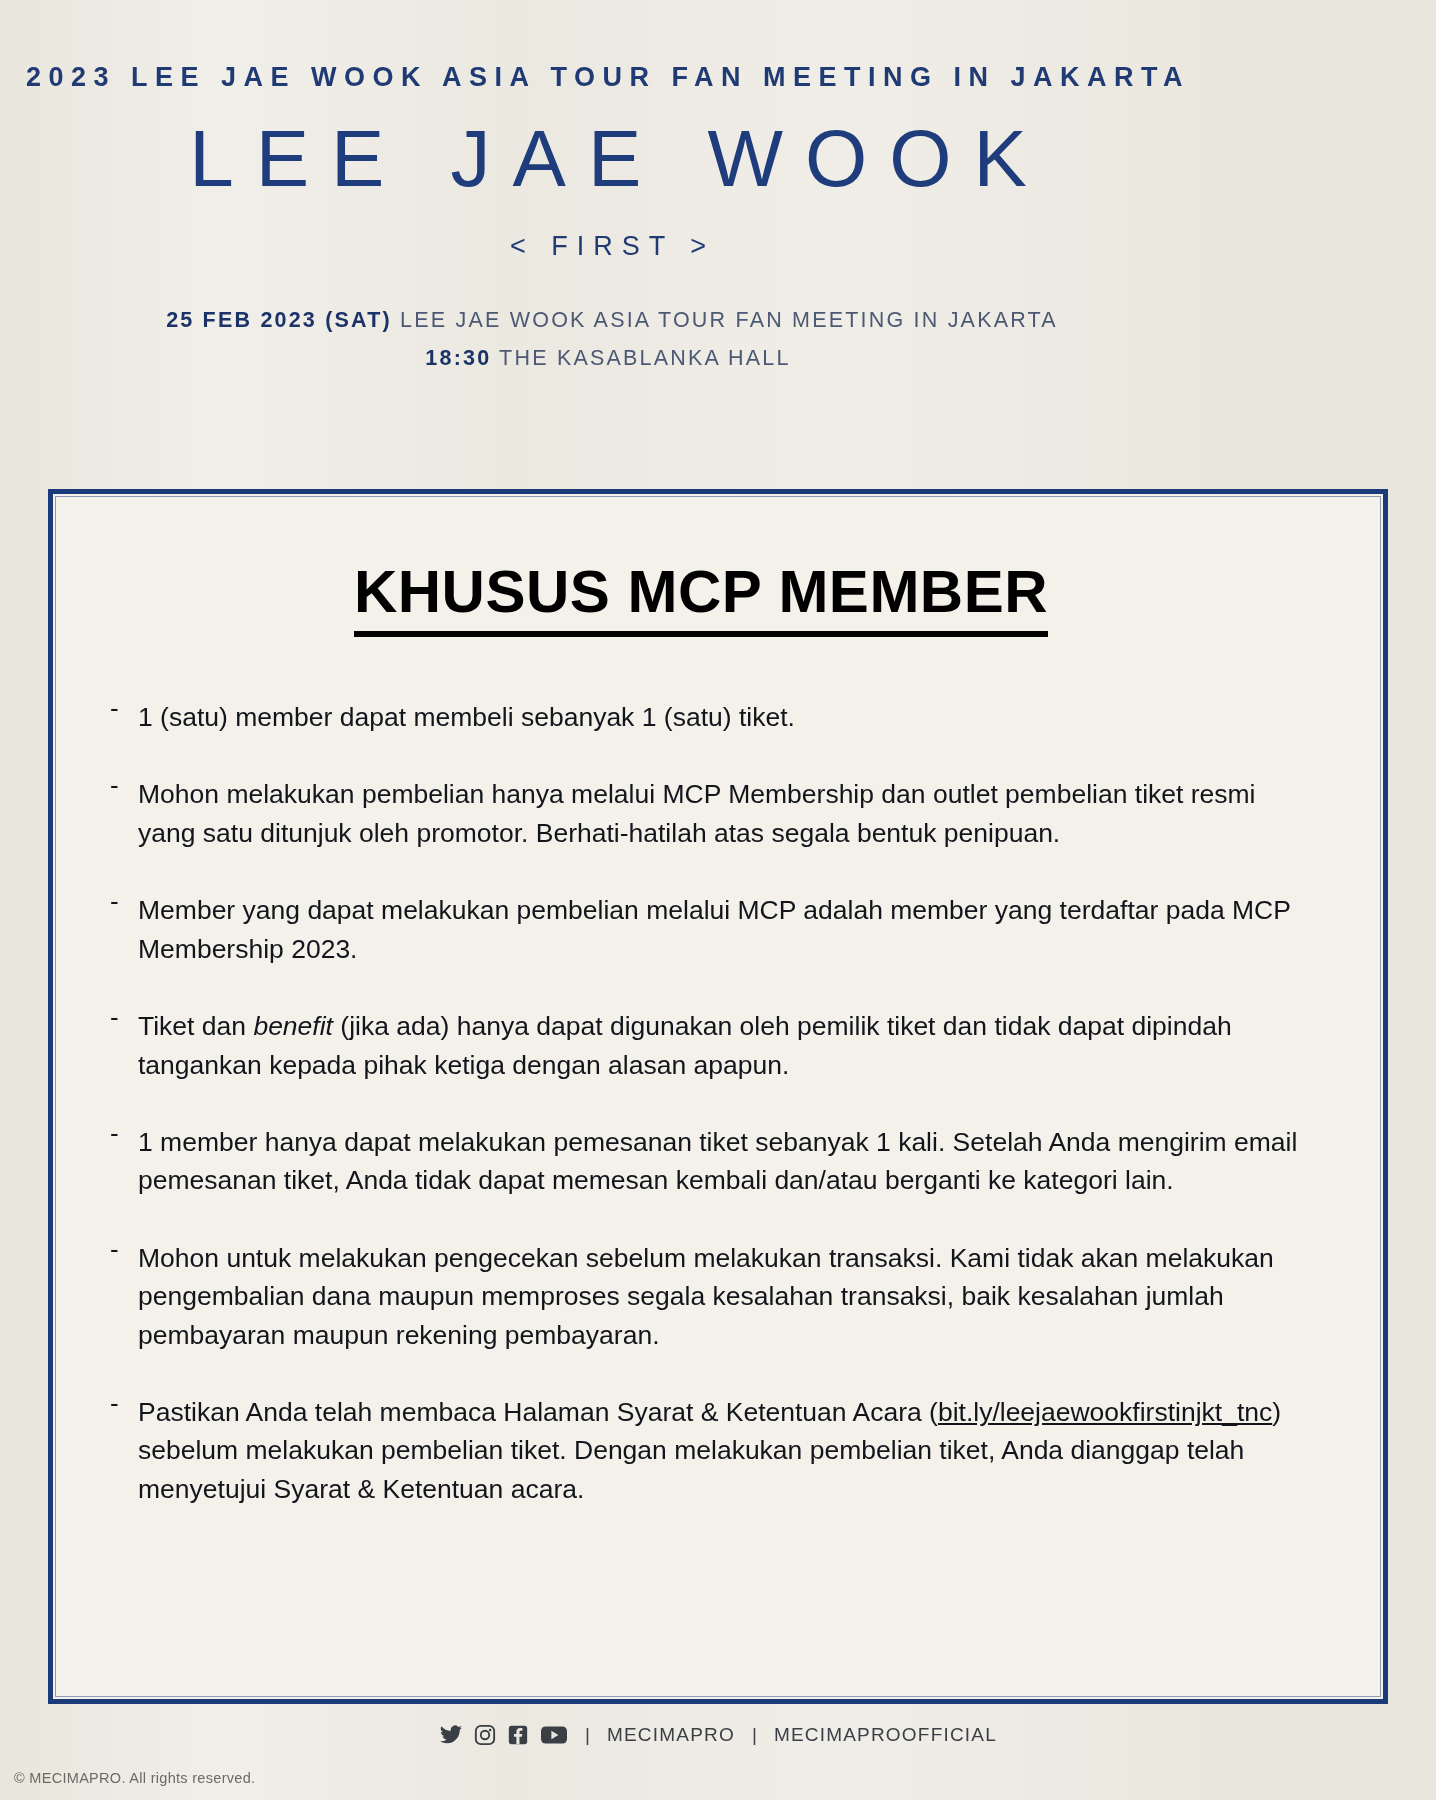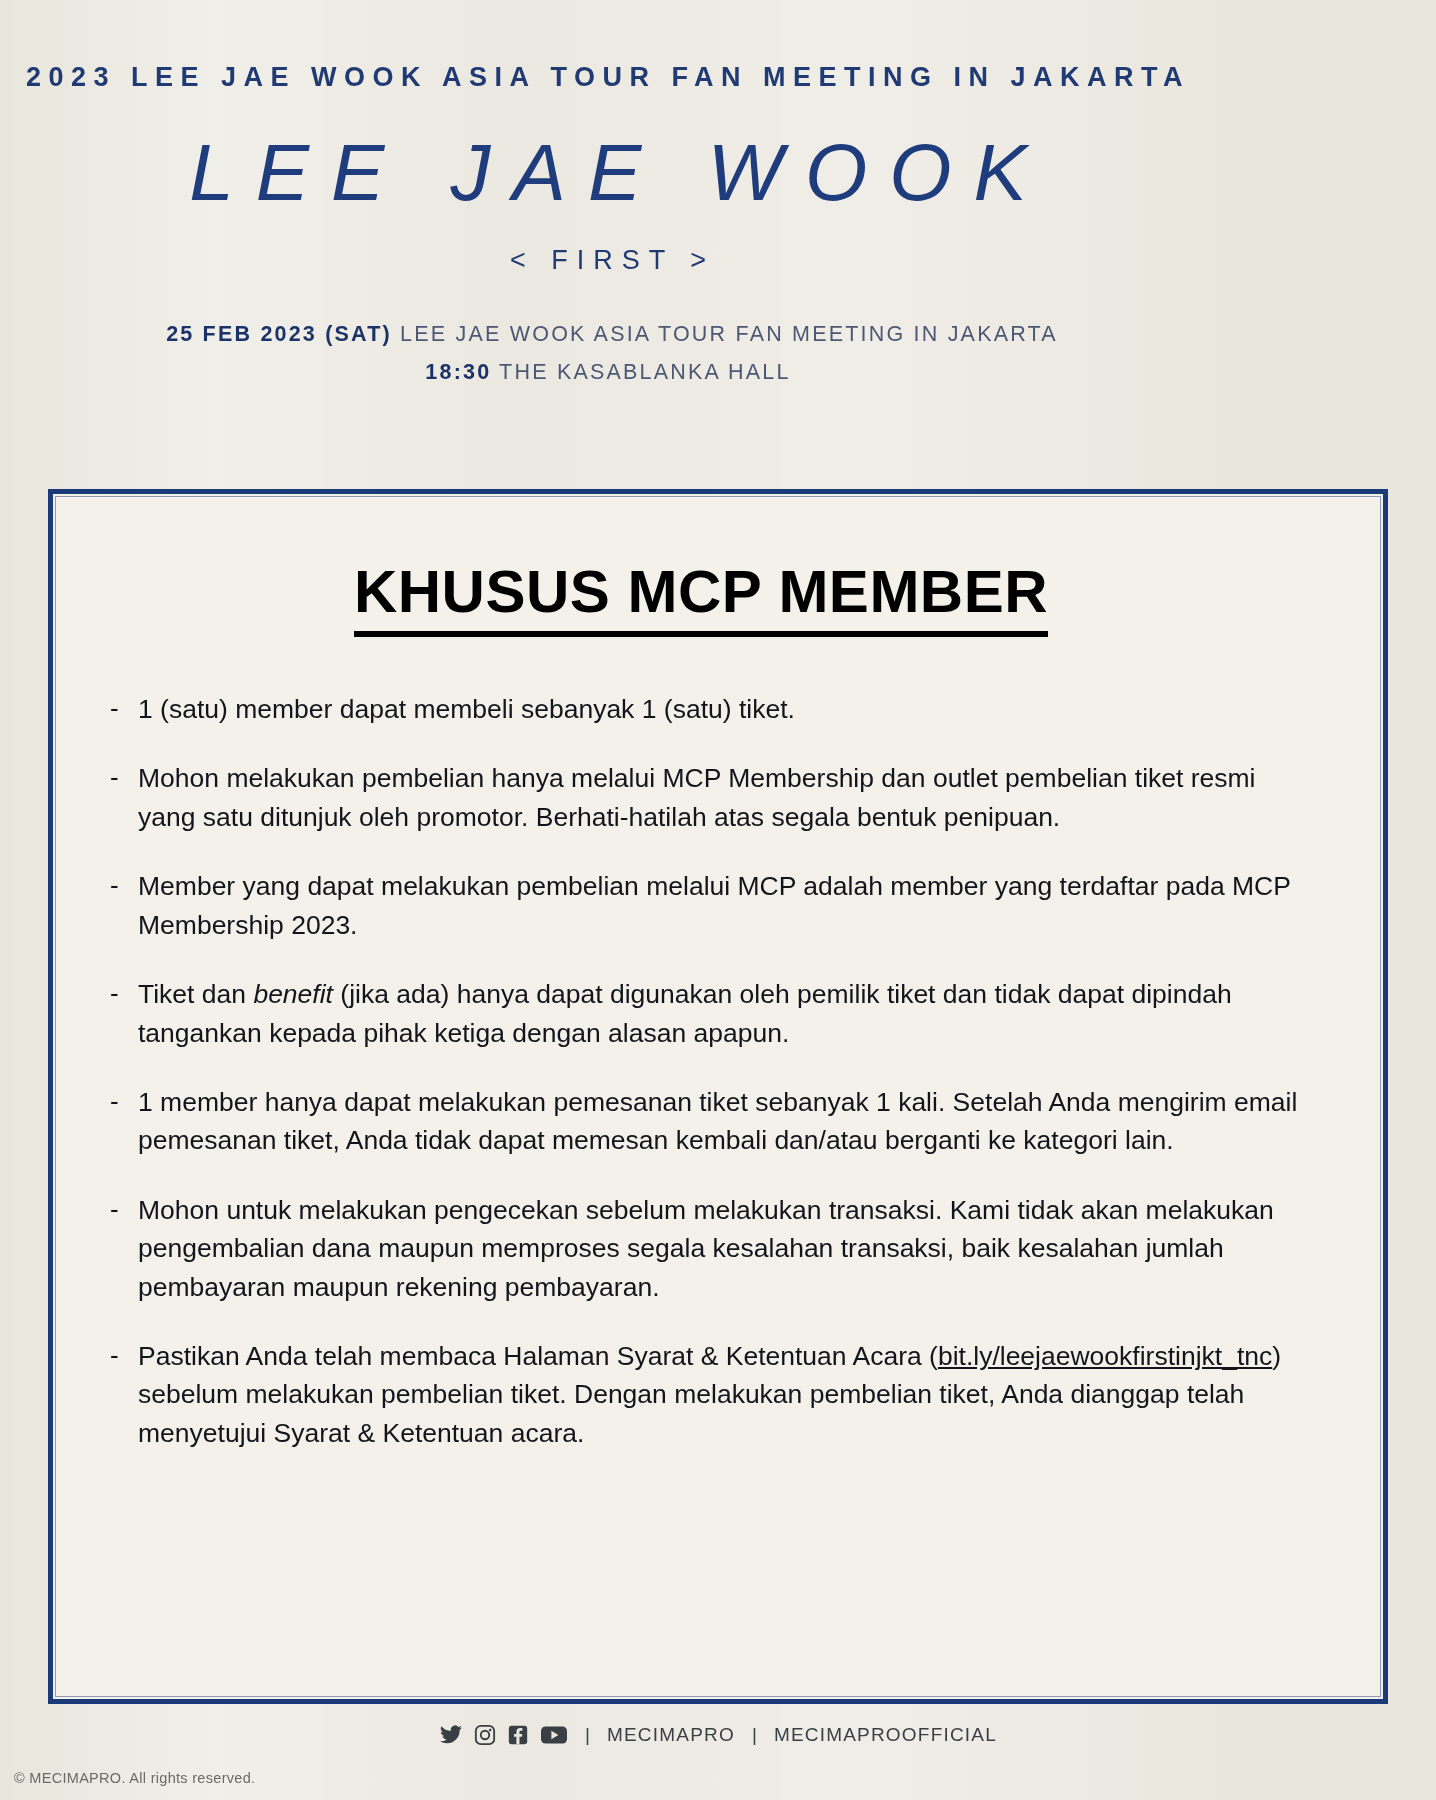--- a/index.html
+++ b/index.html
@@ -30,28 +30,27 @@
     text-align: center;
   }
   .eyebrow {
     font-size: 27px;
     letter-spacing: 7.5px;
     color: #203a74;
     font-weight: 600;
     white-space: nowrap;
   }
   .main-title {
-    margin-top: 34px;
+    margin-top: 20px;
     font-size: 80px;
     letter-spacing: 22px;
     color: #1f3c7c;
     font-weight: 300;
     white-space: nowrap;
     text-indent: 22px;
-    font-style: italic;
   }
   .subtitle {
     margin-top: 26px;
     font-size: 27px;
     letter-spacing: 9px;
     color: #203a74;
     font-weight: 500;
     text-indent: 9px;
   }
   .eventline {
@@ -124,20 +123,21 @@
     font-size: 26px;
     color: #12161c;
     line-height: 1.45;
   }
   .btext {
     flex: 1 1 auto;
     font-size: 26.5px;
     line-height: 1.45;
     color: #12161c;
     font-weight: 400;
+    margin-top: 8px;
   }
   .btext i { font-style: italic; }
   .btext u { text-decoration: underline; }
 
   
   .footer {
     position: absolute;
     left: 0;
     top: 1724px;
     width: 1436px;

